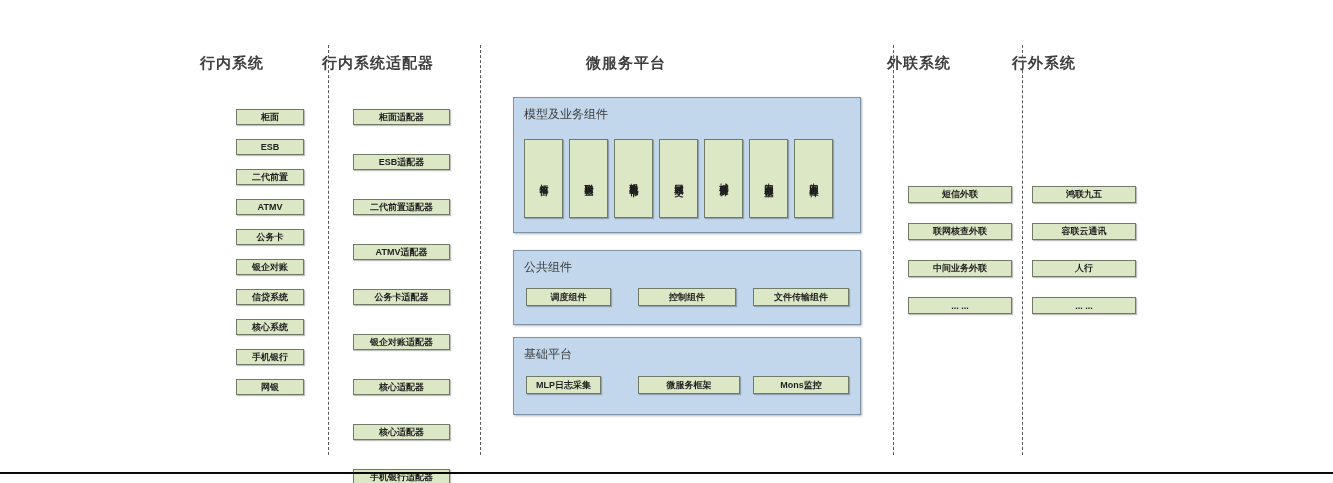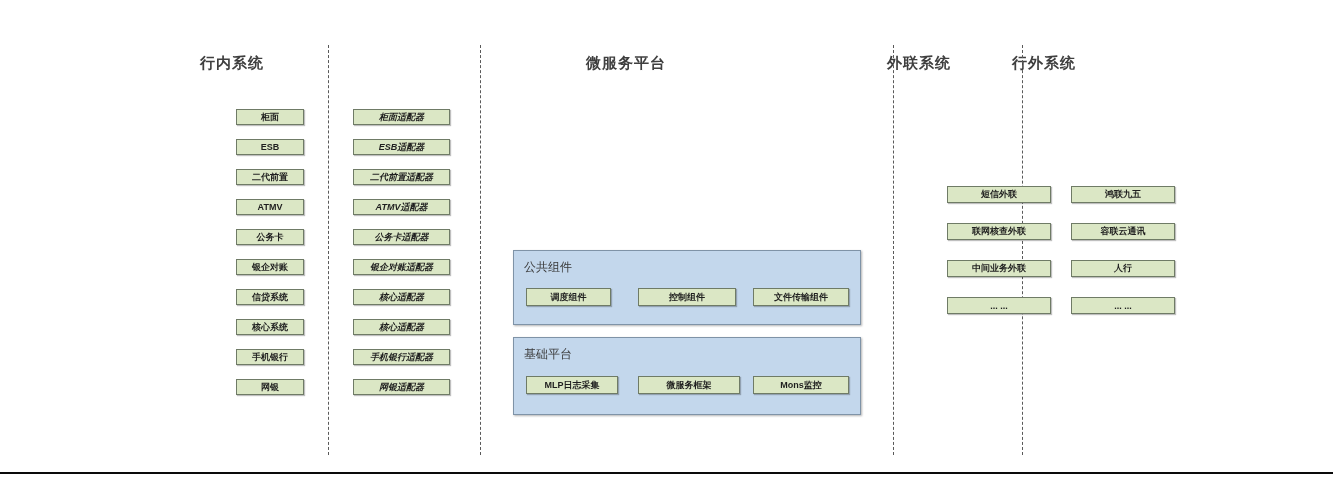--- a/index.html
+++ b/index.html
@@ -27,22 +27,22 @@
   .gbox{
     background:var(--green-fill,#dbe7c5);
     border:1px solid var(--green-border,#6f7b66);
     box-shadow:1px 1px 1px rgba(0,0,0,0.25);
     display:flex;align-items:center;justify-content:center;
     font-size:9px;font-weight:bold;color:#1f1f1f;
     box-sizing:border-box;
     white-space:nowrap;
   }
   .stack.s1 .gbox{width:68px;height:16px;margin-bottom:14px;}
-  .stack.s2 .gbox{width:97px;height:16px;margin-bottom:14px;font-style:italic;}
-  .stack.s4 .gbox{width:104px;height:17px;margin-bottom:20px;margin-left:39px;}
+  .stack.s2 .gbox{width:97px;height:16px;margin-bottom:29px;}
+  .stack.s4 .gbox{width:104px;height:17px;margin-bottom:20px;}
   .bluebox{
     position:absolute;
     background:var(--blue-fill,#c3d7ec);
     border:1px solid var(--blue-border,#7f93a7);
     box-shadow:1px 1px 2px rgba(0,0,0,0.3);
     box-sizing:border-box;
   }
   .sec-label{
     position:absolute;left:10px;top:8px;
     font-size:12px;color:#3a3a3a;
@@ -61,20 +61,21 @@
     position:absolute;left:0;top:472px;width:1333px;height:2px;
     background:var(--bottom-rule,#000000);
   }
 </style>
 </head>
 <body>
 
 <div class="canvas">
 
   <div class="col-title" style="left:200px;width:140px">行内系统</div>
+  <div class="col-title" style="left:322px;width:160px">行内系统适配器</div>
   <div class="col-title" style="left:586px;width:180px">微服务平台</div>
   <div class="col-title" style="left:887px;width:140px">外联系统</div>
   <div class="col-title" style="left:1012px;width:140px">行外系统</div>
 
   <div class="vsep" style="left:328px"></div>
   <div class="vsep" style="left:480px"></div>
   <div class="vsep" style="left:893px"></div>
   <div class="vsep" style="left:1022px"></div>
 
   <div class="stack s1" style="left:236px;top:109px">
@@ -96,31 +97,43 @@
     <div class="gbox">二代前置适配器</div>
     <div class="gbox">ATMV适配器</div>
     <div class="gbox">公务卡适配器</div>
     <div class="gbox">银企对账适配器</div>
     <div class="gbox">核心适配器</div>
     <div class="gbox">核心适配器</div>
     <div class="gbox">手机银行适配器</div>
     <div class="gbox">网银适配器</div>
   </div>
 
+  <div class="bluebox" style="left:513px;top:97px;width:348px;height:136px">
+    <div class="sec-label">模型及业务组件</div>
+    <div class="vrow">
+      <div class="gbox v">短信平台</div>
+      <div class="gbox v">联网核查</div>
+      <div class="gbox v">银联及银行卡</div>
+      <div class="gbox v">同城票交</div>
+      <div class="gbox v">城商行清算</div>
+      <div class="gbox v">中间业务模型</div>
+      <div class="gbox v">中间业务组件</div>
+    </div>
+  </div>
 
   <div class="bluebox" style="left:513px;top:250px;width:348px;height:75px">
     <div class="sec-label">公共组件</div>
     <div class="gbox h" style="left:12px;top:37px;width:85px">调度组件</div>
     <div class="gbox h" style="left:124px;top:37px;width:98px">控制组件</div>
     <div class="gbox h" style="left:239px;top:37px;width:96px">文件传输组件</div>
   </div>
 
   <div class="bluebox" style="left:513px;top:337px;width:348px;height:78px">
     <div class="sec-label">基础平台</div>
-    <div class="gbox h" style="left:12px;top:38px;width:92px">MLP日志采集</div>
+    <div class="gbox h" style="left:12px;top:38px;width:75px">MLP日志采集</div>
     <div class="gbox h" style="left:124px;top:38px;width:102px">微服务框架</div>
     <div class="gbox h" style="left:239px;top:38px;width:96px">Mons监控</div>
   </div>
 
   <div class="stack s4" style="left:908px;top:186px">
     <div class="gbox">短信外联</div>
     <div class="gbox">联网核查外联</div>
     <div class="gbox">中间业务外联</div>
     <div class="gbox">... ...</div>
   </div>

